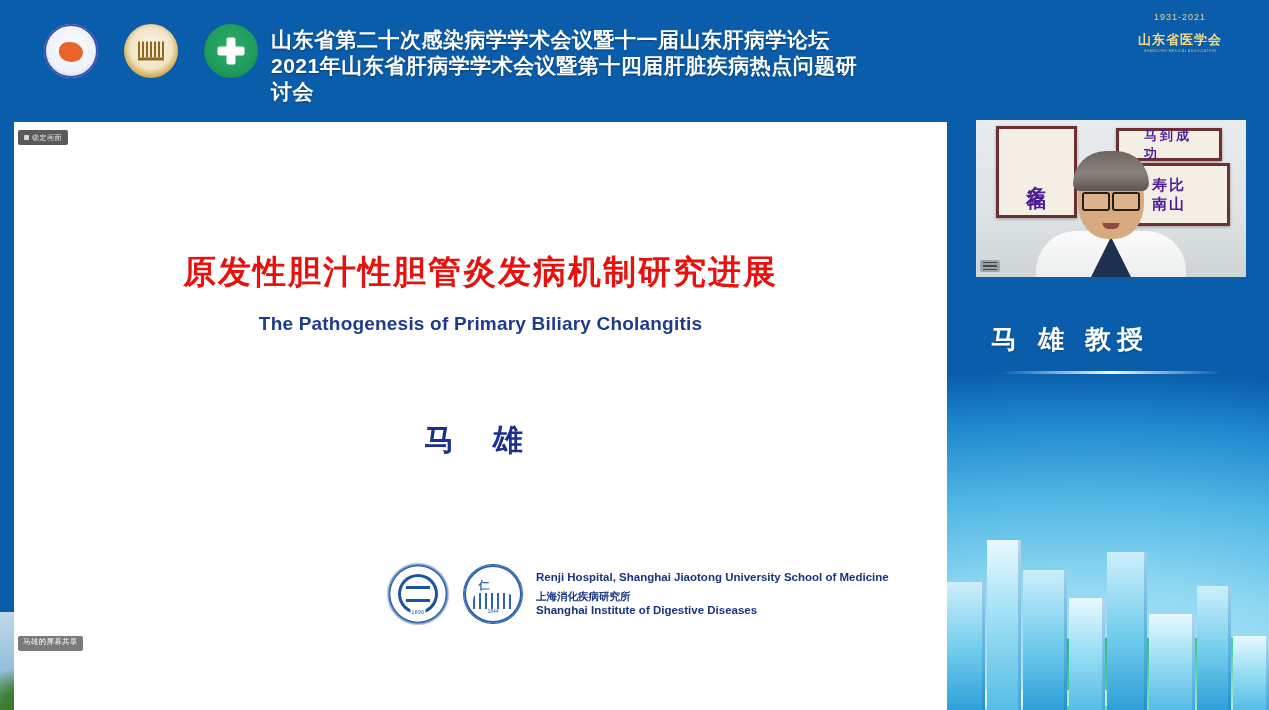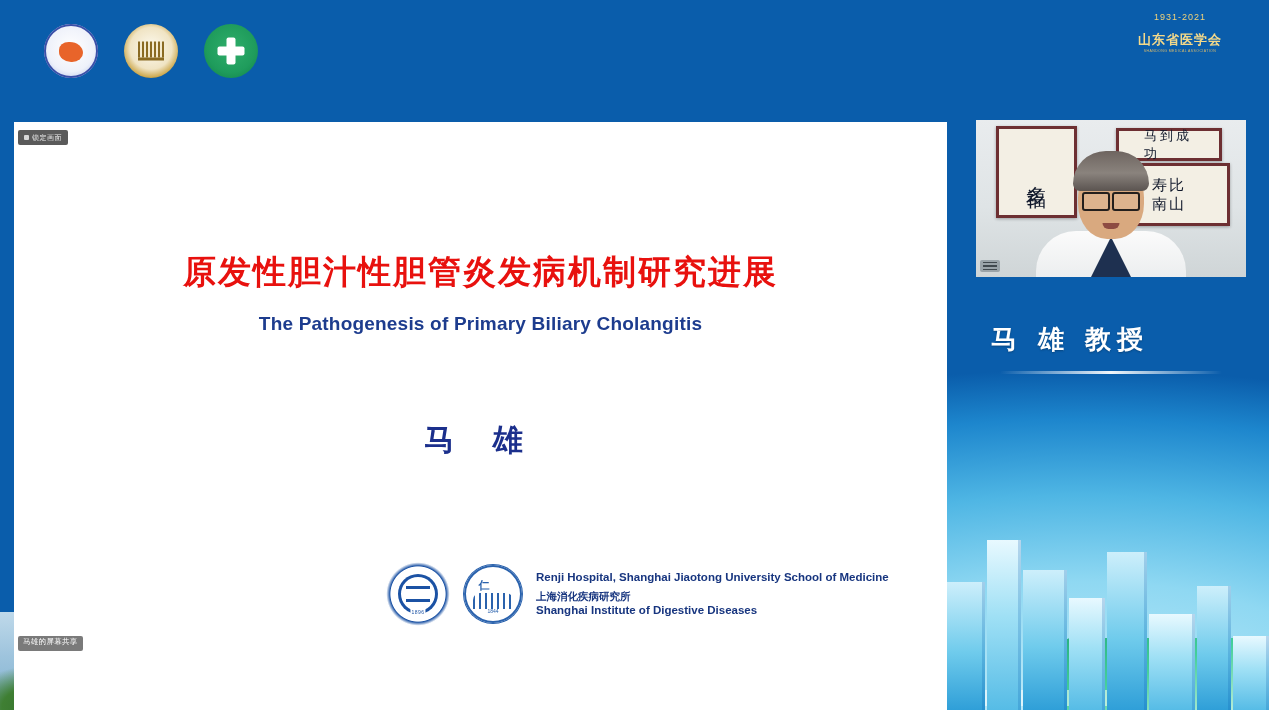--- a/index.html
+++ b/index.html
@@ -128,21 +128,21 @@
   .credits .zh{font-size:10.5px;}
   .credits .en{font-size:11.5px;}
   .credits .gap{height:5px;}
 
   
   .video{position:absolute;left:976px;top:120px;width:270px;height:157px;overflow:hidden;
     background:#cfd6d8;}
   .vwall{position:absolute;inset:0;background:linear-gradient(180deg,#e9ecee 0%,#dfe4e6 55%,#cfd5d7 100%);}
   .frame{position:absolute;background:#f3efe4;border:3px solid #6d2f32;box-shadow:0 1px 3px rgba(0,0,0,.3);}
   .frame b{position:absolute;left:50%;top:50%;transform:translate(-50%,-50%);
-    color:#0f172a;font-weight:normal;}
+    color:#4c1d95;font-weight:bold;}
   .f1{left:20px;top:6px;width:75px;height:86px;}
   .f1 b{font-size:20px;line-height:24px;writing-mode:vertical-rl;letter-spacing:2px;}
   .f2{left:140px;top:8px;width:100px;height:27px;}
   .f2 b{font-size:13px;letter-spacing:3px;}
   .f3{left:148px;top:43px;width:100px;height:57px;}
   .f3 b{font-size:15px;letter-spacing:2px;}
   .person{position:absolute;left:50%;bottom:0;transform:translateX(-50%);width:146px;height:112px;}
   .head{position:absolute;left:50%;bottom:38px;transform:translateX(-50%);
     width:66px;height:80px;border-radius:48% 48% 44% 44%;background:#d9a97f;}
   .hair{position:absolute;left:50%;bottom:86px;transform:translateX(-50%);
@@ -214,20 +214,24 @@
     </div>
   </div>
 
   <div class="header">
     <div class="logos">
       <div class="emblem e1"></div>
       <div class="emblem e2"></div>
       <div class="emblem e3"></div>
     </div>
 
+    <div class="conf-title">
+      <div class="l1">山东省第二十次感染病学学术会议暨十一届山东肝病学论坛</div>
+      <div class="l2">2021年山东省肝病学学术会议暨第十四届肝脏疾病热点问题研讨会</div>
+    </div>
 
     <div class="anniv">
       <div class="yr">1931-2021</div>
       <div class="org">山东省医学会</div>
       <div class="en">SHANDONG MEDICAL ASSOCIATION</div>
     </div>
   </div>
 
   <div class="slide">
     <div class="zh-title">原发性胆汁性胆管炎发病机制研究进展</div>

